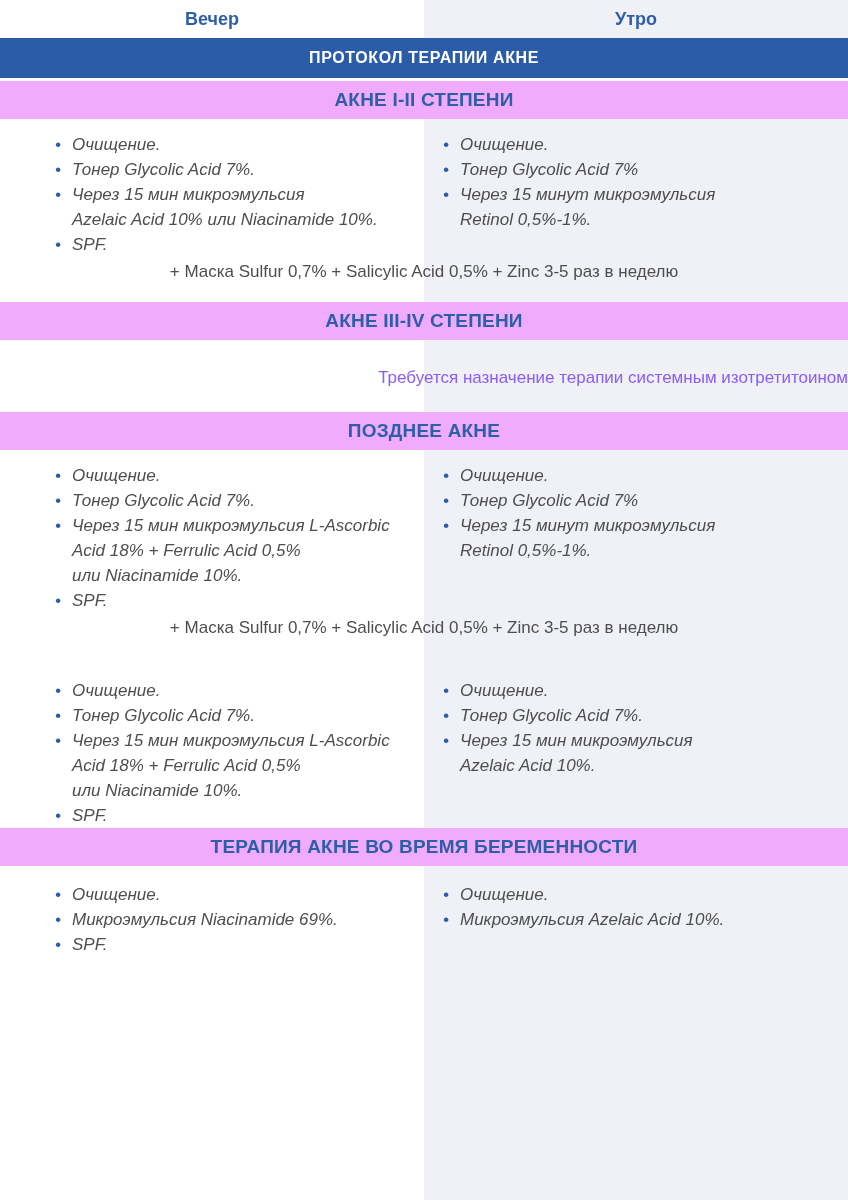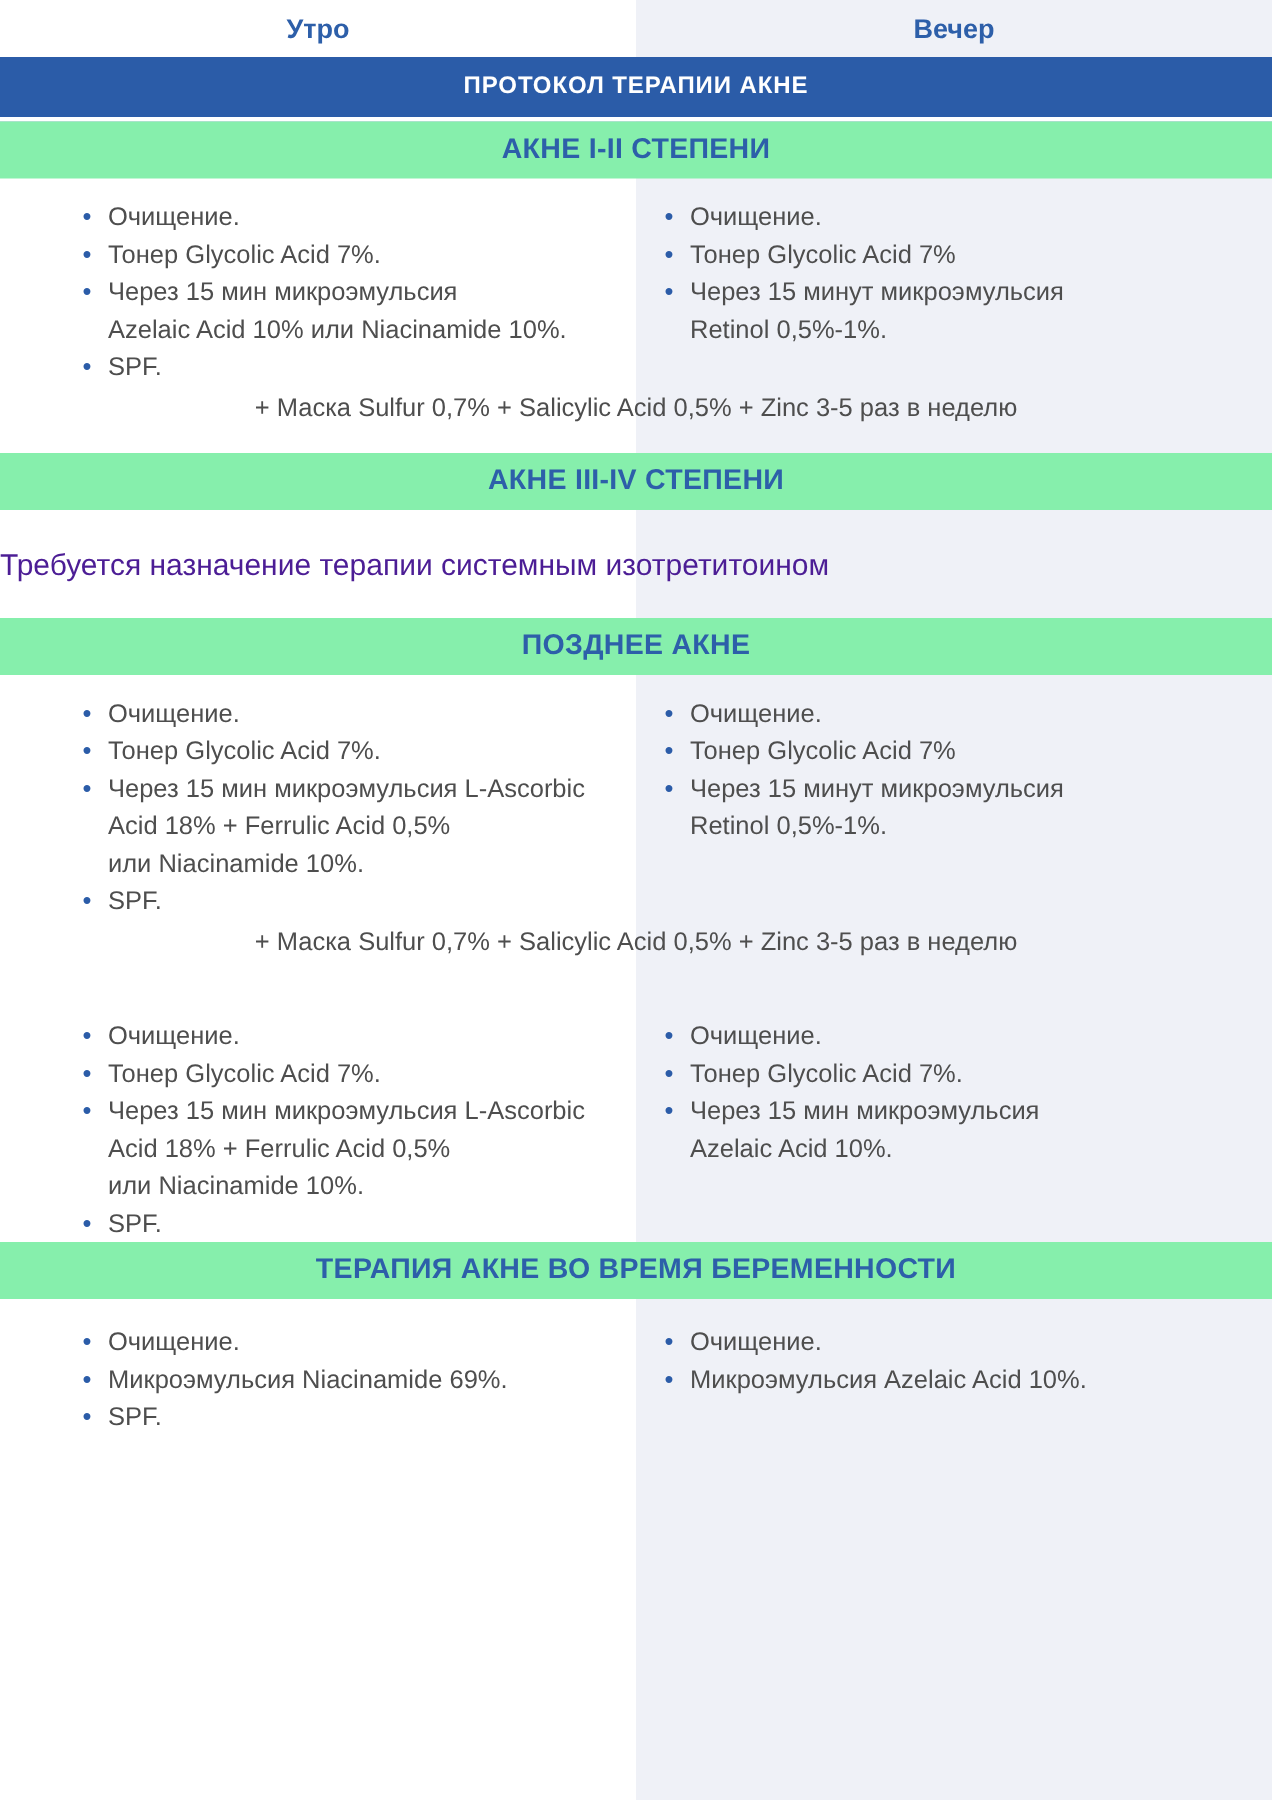--- a/index.html
+++ b/index.html
@@ -21,61 +21,61 @@
     flex:1;display:flex;align-items:center;justify-content:center;
     color:#2d5fa9;font-weight:bold;font-size:18px;
   }
   .banner{
     height:40px;background:#2b5ca8;border-bottom:3px solid #ffffff;
     display:flex;align-items:center;justify-content:center;
     color:#ffffff;font-weight:bold;font-size:16px;letter-spacing:0.6px;
     text-transform:uppercase;
   }
   .sec-band{
-    height:38px;background:#86efac;
+    height:38px;background:#f0abfc;
     display:flex;align-items:center;justify-content:center;
     color:#2d5fa9;font-weight:bold;font-size:19px;letter-spacing:0.2px;
     text-transform:uppercase;
   }
   .cols{display:flex;}
-  .col{width:424px;box-sizing:border-box;}
+  .col{width:424px;box-sizing:border-box;font-style:italic;}
   .col-m{padding:13px 10px 0 55px;}
   .col-e{padding:13px 10px 0 19px;}
   ul.steps{list-style:none;margin:0;padding:0;}
   ul.steps li{
     position:relative;padding-left:17px;
     font-size:17px;line-height:25px;color:#4e4e4e;
     white-space:pre-line;
   }
   ul.steps li::before{
     content:"\2022";position:absolute;left:0;top:0;
     color:#2b5ca8;font-size:17px;
   }
   .note{
     text-align:center;font-size:17px;line-height:25px;color:#4e4e4e;
     margin-top:2px;padding-bottom:18px;
   }
   .center-text{
-    text-align:left;font-size:20px;line-height:25px;color:#4c1d95;
+    text-align:right;font-size:17px;line-height:25px;color:#8b5cf6;
     padding:25px 0 22px 0;
   }
   .s4 .col-m,.s4 .col-e{padding-top:20px;}
   .s4 ul.steps{padding-bottom:0;}
   .s5 .col-m,.s5 .col-e{padding-top:16px;}
 </style>
 </head>
 <body>
 
 <div class="evening-bg"></div>
 
 <div class="content">
 
   <div class="header-row">
+    <div class="header-cell">Вечер</div>
     <div class="header-cell">Утро</div>
-    <div class="header-cell">Вечер</div>
   </div>
 
   <div class="banner">ПРОТОКОЛ ТЕРАПИИ АКНЕ</div>
 
   <div class="sec-band">АКНЕ I-II СТЕПЕНИ</div>
   <div class="cols">
     <div class="col col-m">
       <ul class="steps">
         <li>Очищение.</li>
         <li>Тонер Glycolic Acid 7%.</li>

